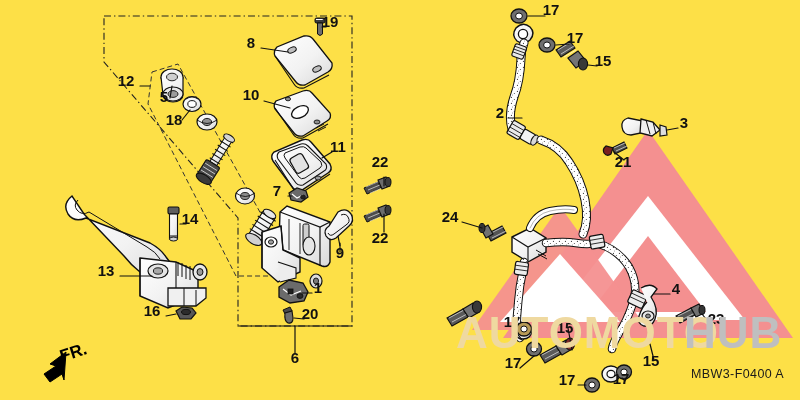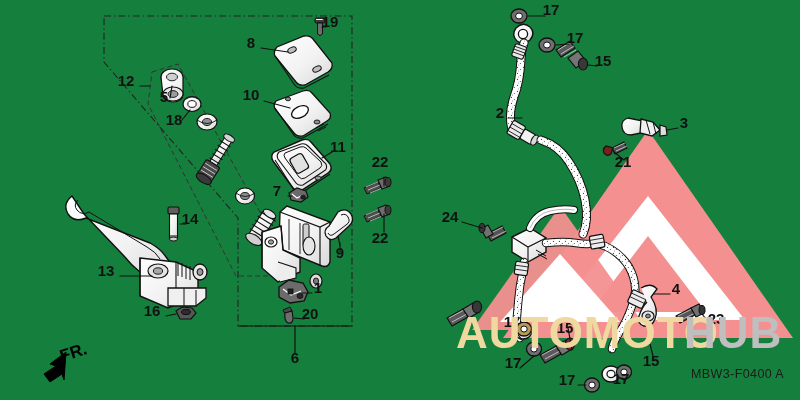--- a/index.html
+++ b/index.html
@@ -1,19 +1,19 @@
 <!DOCTYPE html>
 <html><head>
 <meta charset="utf-8">
 <title>Parts Diagram</title>
 <style>
   html,body{margin:0;padding:0;background:#fff;}
   body{width:800px;height:400px;overflow:hidden;
        font-family:"Liberation Sans","DejaVu Sans",sans-serif;}
-  #stage{position:relative;width:800px;height:400px;background:#15803d;}
+  #stage{position:relative;width:800px;height:400px;background:#fde047;}
   #stage svg{position:absolute;left:0;top:0;}
   .cal{font-family:"Liberation Sans","DejaVu Sans",sans-serif;
        font-size:15px;font-weight:700;fill:#111;}
   .partcode{font-family:"Liberation Sans","DejaVu Sans",sans-serif;
        font-size:12.5px;font-weight:400;fill:#1a1a1a;letter-spacing:.4px;}
   .fr{font-family:"Liberation Sans","DejaVu Sans",sans-serif;
        font-size:17px;font-weight:700;fill:#000;}
   .wm1{font-family:"Liberation Sans","DejaVu Sans",sans-serif;
        font-size:44px;font-weight:700;letter-spacing:1px;}
   .wm2{font-family:"Liberation Sans","DejaVu Sans",sans-serif;

